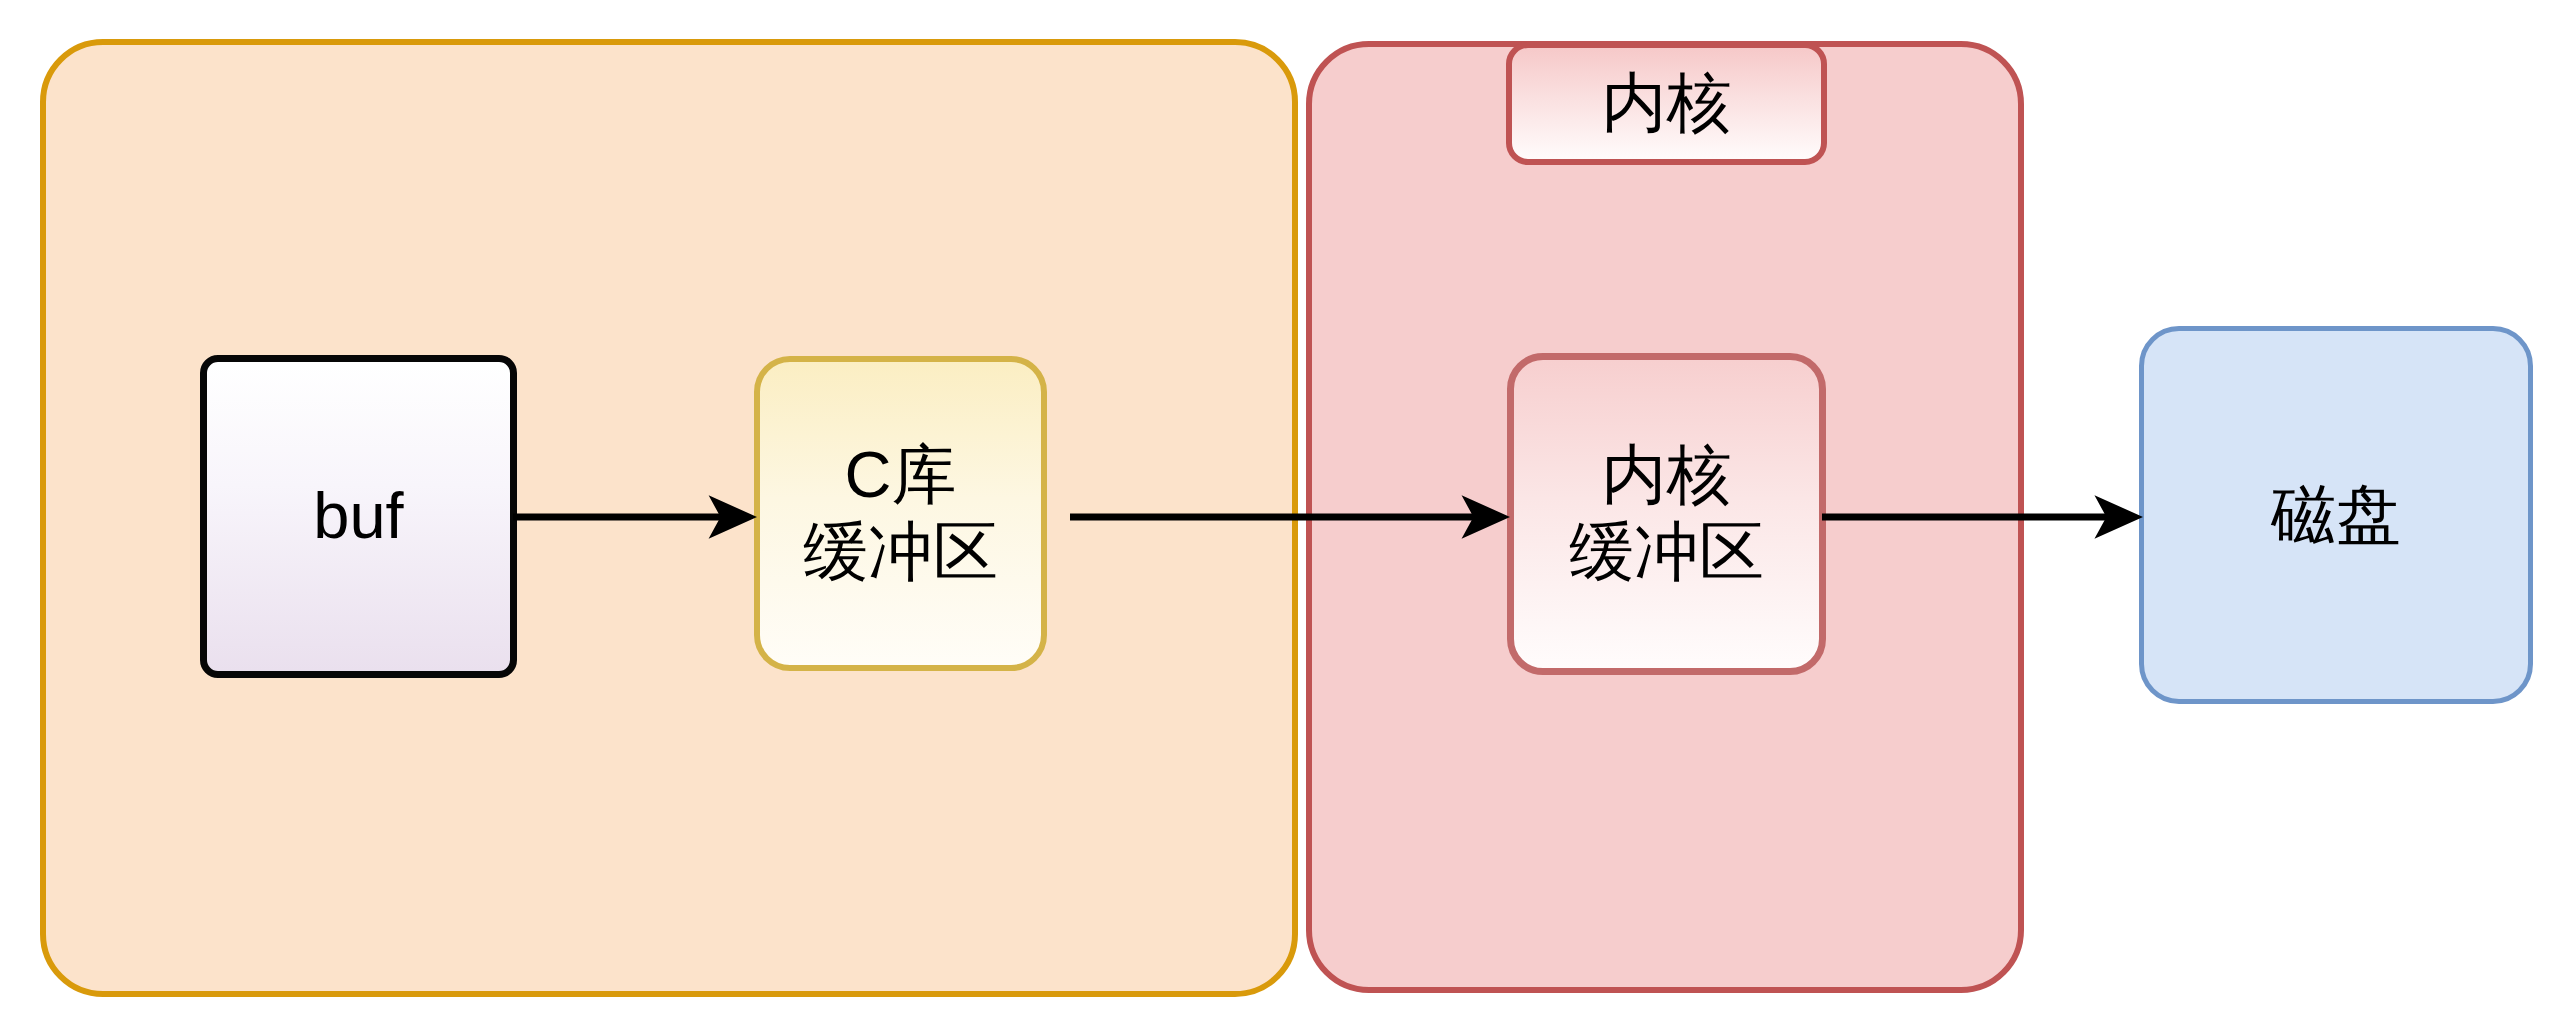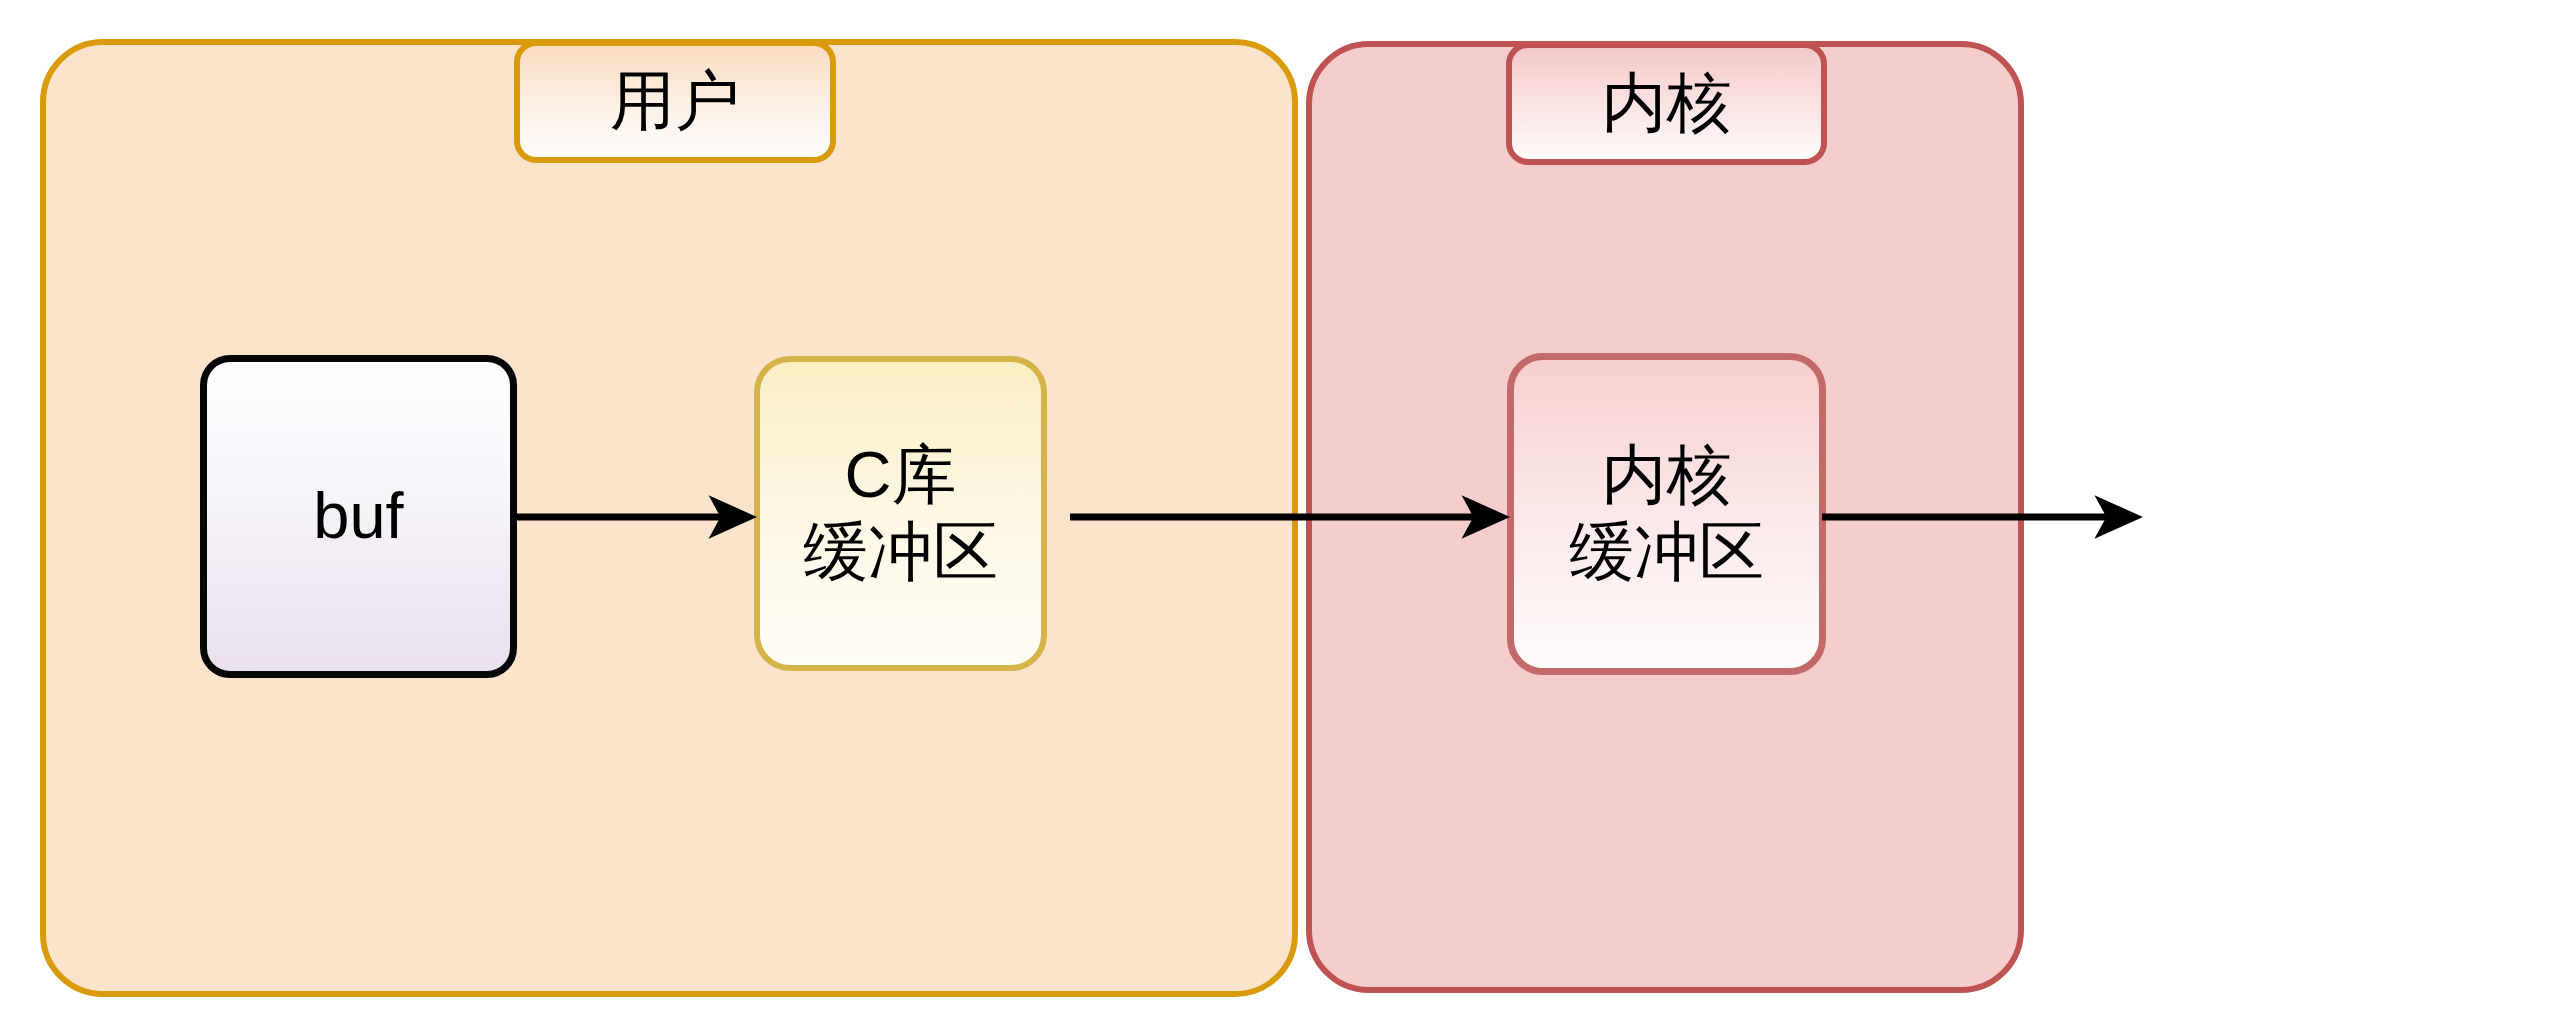--- a/index.html
+++ b/index.html
@@ -75,21 +75,21 @@
     color: #000000;
     font-size: 65px;
     line-height: 1.18;
     white-space: pre-line;
   }
   #buf-node {
     left: 200px;
     top: 355px;
     width: 317px;
     height: 323px;
-    border-radius: 30px;
+    border-radius: 18px;
     border: 7px solid #060606;
     background: linear-gradient(to bottom, #ffffff 0%, #f8f5fb 40%, #eae0ee 100%);
   }
   #c-buffer-node {
     left: 754px;
     top: 356px;
     width: 293px;
     height: 315px;
     border-radius: 36px;
     border: 6px solid #d4b348;
@@ -123,32 +123,32 @@
 </style>
 </head>
 <body>
 
 <div id="canvas">
 
   <div class="region" id="user-region"></div>
 
   <div class="region" id="kernel-region"></div>
 
-  <div class="region-label" id="user-label">用户</div>
 
   <div class="region-label" id="kernel-label">内核</div>
 
   <div class="node" id="buf-node">buf</div>
 
   <div class="node" id="c-buffer-node">C库
 缓冲区</div>
 
   <div class="node" id="kernel-buffer-node">内核
 缓冲区</div>
 
+  <div class="node" id="disk-node">磁盘</div>
 
   <div class="arrow" id="arrow-1" style="left:513px; width:244px;">
     <svg width="244" height="44" viewBox="0 0 247 44" aria-hidden="true">
       <line x1="0" y1="22" x2="216" y2="22" stroke="#000000" stroke-width="7"></line>
       <path d="M 247 22 L 198 44 L 210 22 L 198 0 Z" fill="#000000"></path>
     </svg>
   </div>
 
   <div class="arrow" id="arrow-2" style="left:1070px; width:440px;">
     <svg width="440" height="44" viewBox="0 0 445 44" aria-hidden="true">

